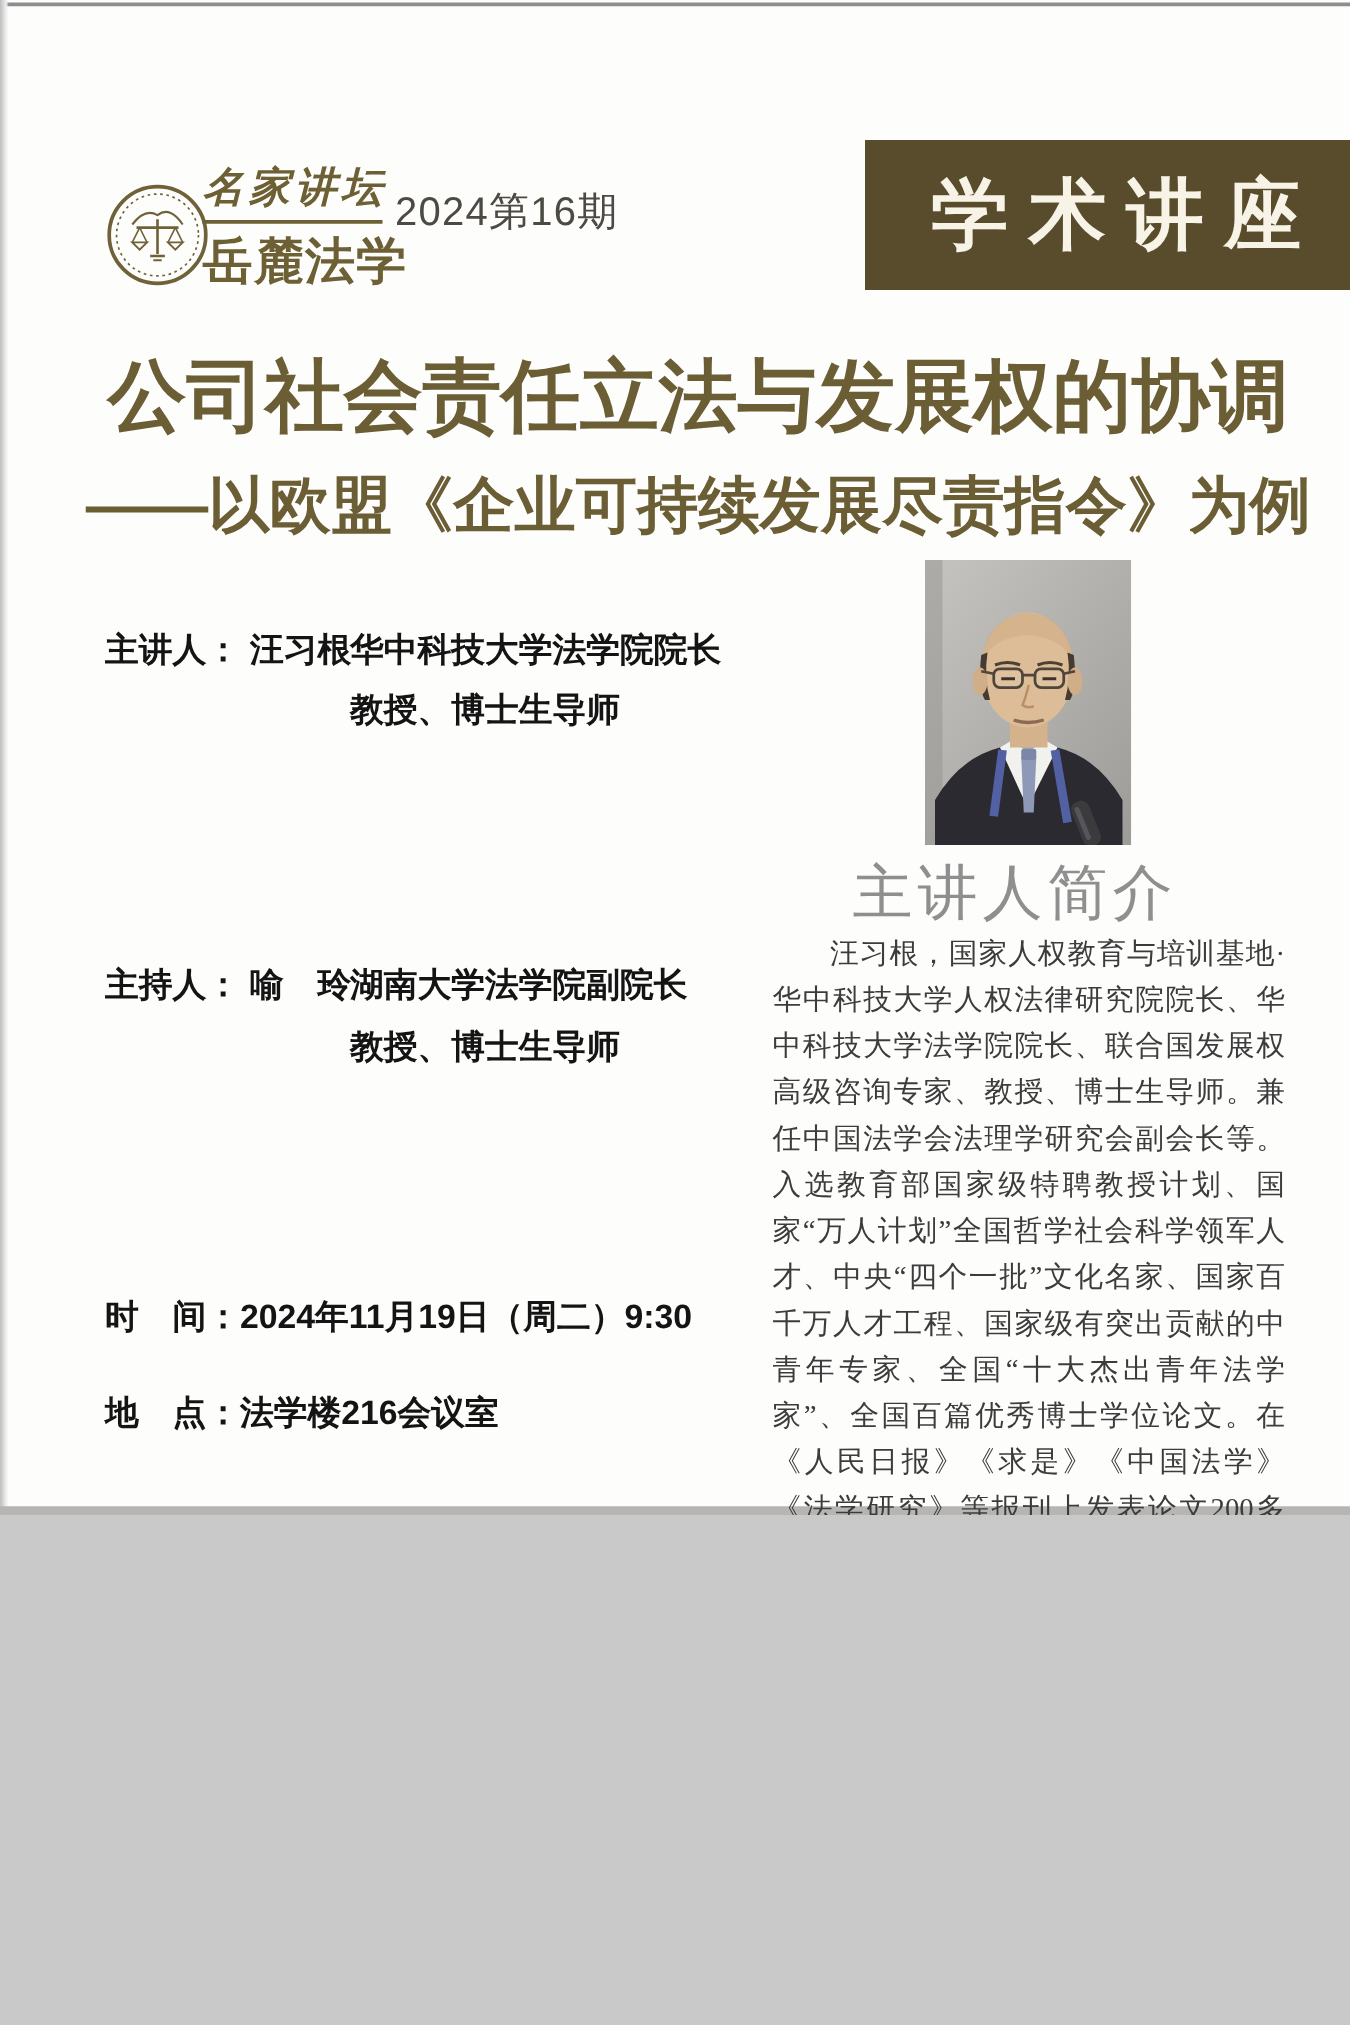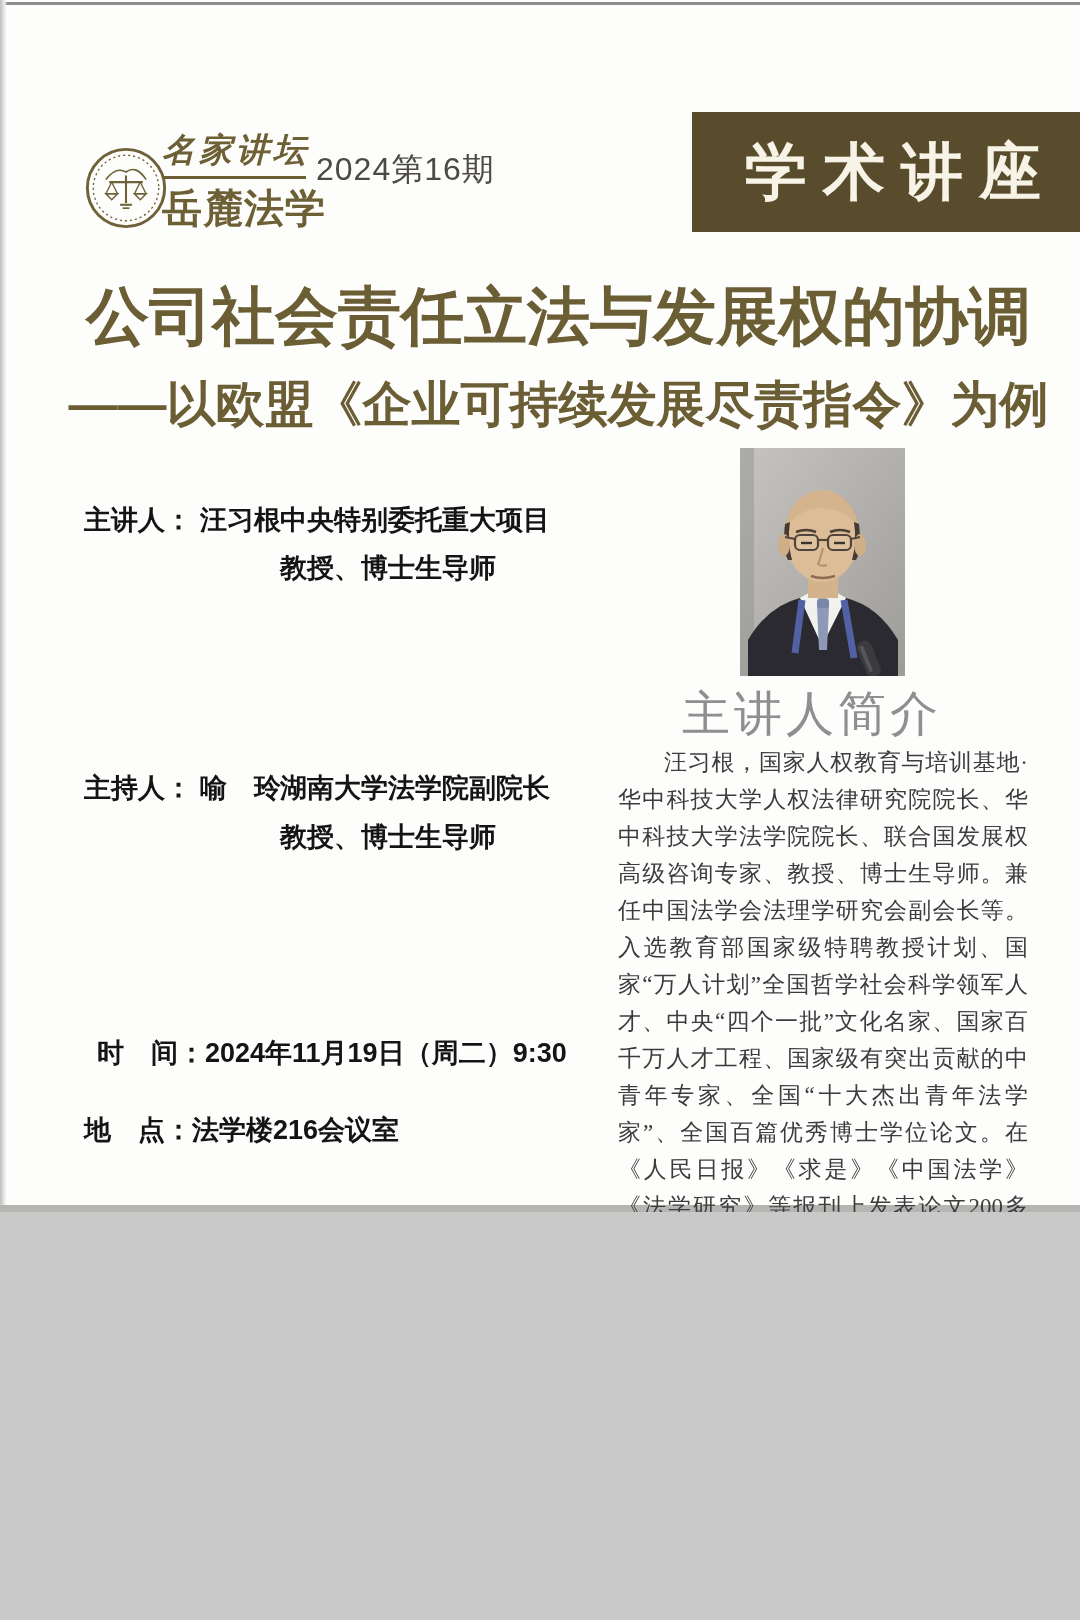--- a/index.html
+++ b/index.html
@@ -47,21 +47,21 @@
   .title-line2 { margin-top:12px; font-size:49px; font-weight:bold; white-space:nowrap; }
 
   
   .detail { position:absolute; font-size:27px; font-weight:bold; white-space:nowrap; color:#141414; }
   .d-speaker-label { left:84px; top:502px; }
   .d-speaker-affil1 { left:280px; top:502px; }
   .d-speaker-affil2 { left:280px; top:550px; }
   .d-host-label { left:84px; top:770px; }
   .d-host-affil1 { left:280px; top:770px; }
   .d-host-affil2 { left:280px; top:819px; }
-  .d-time { left:84px; top:1035px;margin-left:13px; }
+  .d-time { left:84px; top:1035px; }
   .d-venue { left:84px; top:1112px;text-align:center; }
   .detail .name { margin-left:8px; }
 
   
   .photo { position:absolute; left:740px; top:448px; width:165px; height:228px; }
   .profile-heading {
     position:absolute; left:600px; width:424px; top:682px; text-align:center;
     font-family:"Liberation Serif", serif; font-size:48px; color:#8f8f8f;
     letter-spacing:4px; white-space:nowrap;
   }
@@ -119,21 +119,21 @@
   </div>
 
   <div class="title-block">
     <div class="title-line1">公司社会责任立法与发展权的协调</div>
     <div class="title-line2">——以欧盟《企业可持续发展尽责指令》为例</div>
   </div>
 
   <div class="detail d-speaker-label">
     <span>主讲人：</span><span class="name">汪习根</span>
   </div>
-  <div class="detail d-speaker-affil1">中央特别委托重大项目</div>
+  <div class="detail d-speaker-affil1">华中科技大学法学院院长</div>
   <div class="detail d-speaker-affil2">教授、博士生导师</div>
 
   <div class="detail d-host-label">
     <span>主持人：</span><span class="name">喻　玲</span>
   </div>
   <div class="detail d-host-affil1">湖南大学法学院副院长</div>
   <div class="detail d-host-affil2">教授、博士生导师</div>
 
   <div class="detail d-time">
     <span>时　间：</span><span>2024年11月19日（周二）9:30</span>

